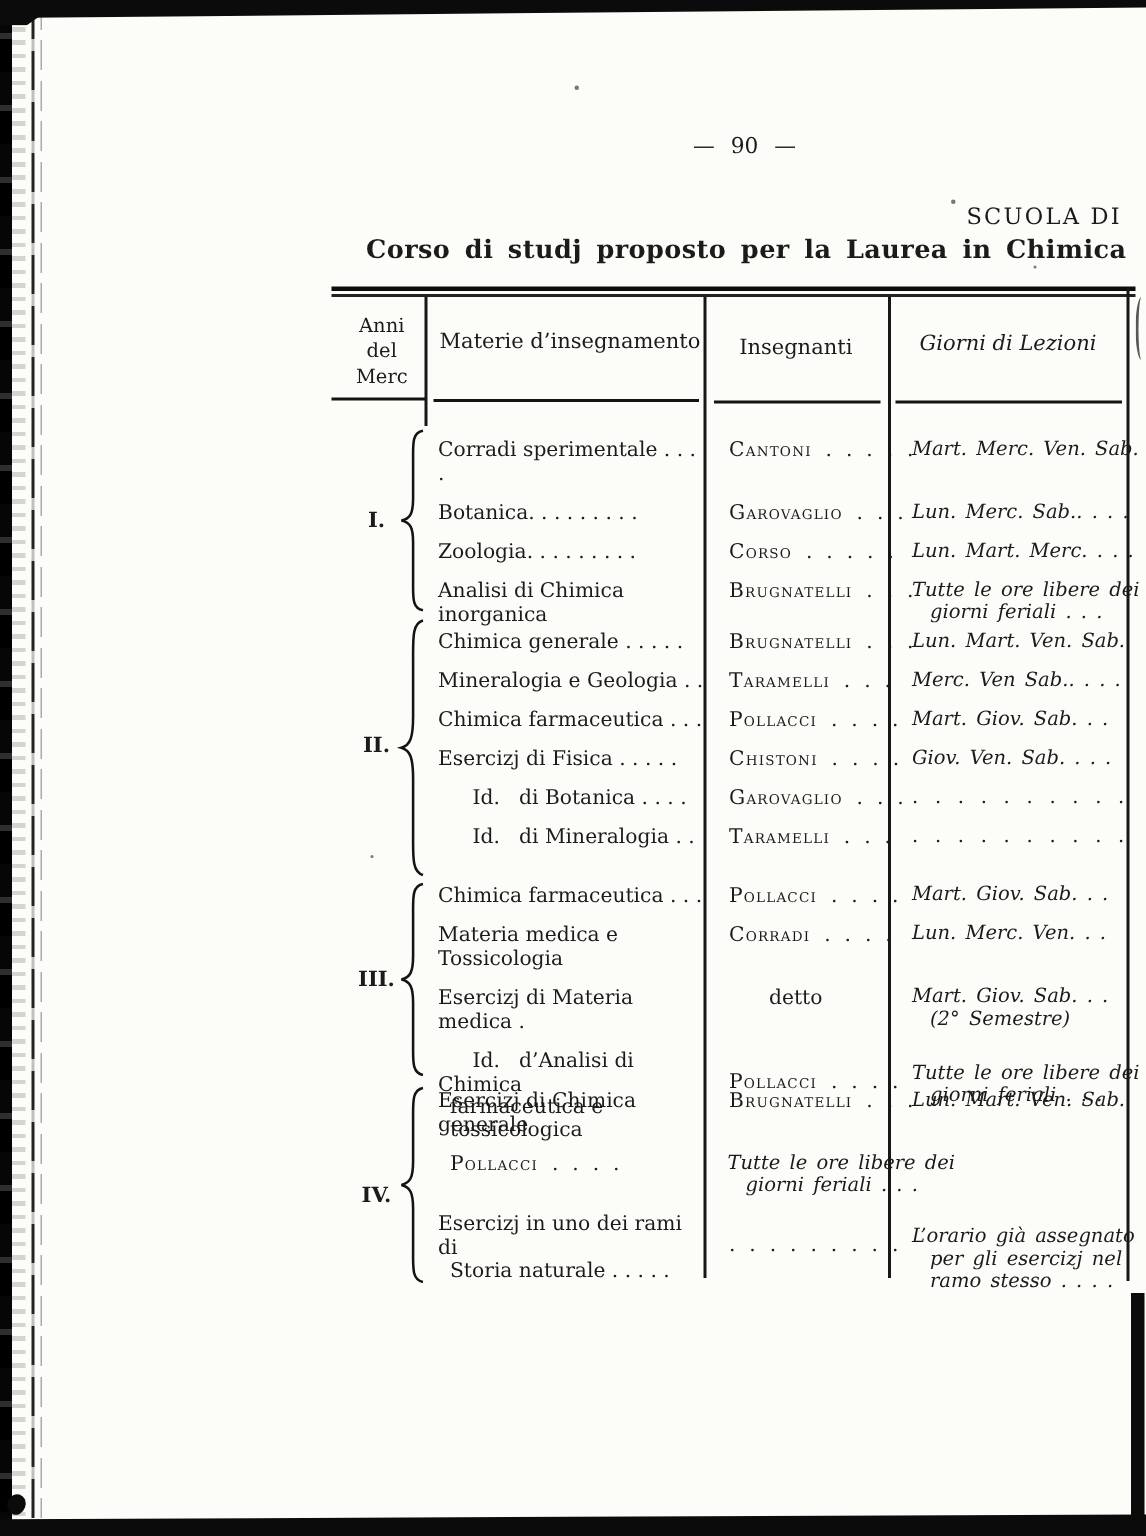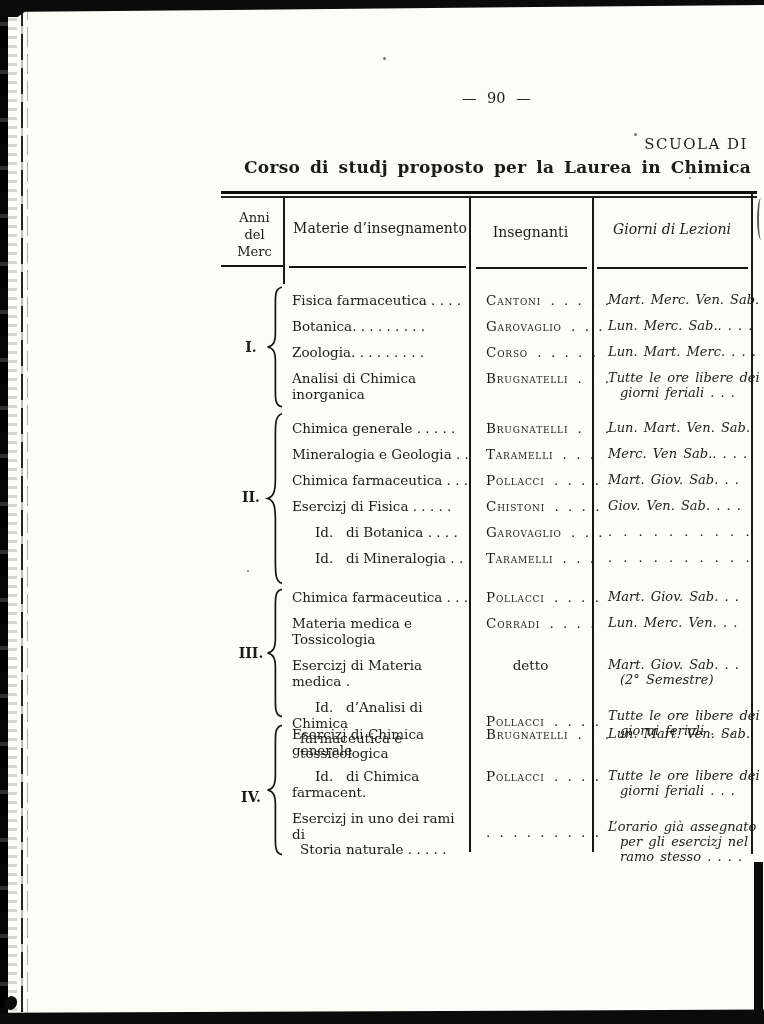--- a/index.html
+++ b/index.html
@@ -151,21 +151,21 @@
 
   <div class="num n1">I.</div>
   <div class="num n2">II.</div>
   <div class="num n3">III.</div>
   <div class="num n4">IV.</div>
 
   <div class="grp g1 group-rows">
       <div class="row">
         <div class="cell spacer"></div>
         <div class="cell materie">
-          <div class="first">Fisica farmaceutica . . . .</div>
+          <div class="first">Corradi sperimentale . . . .</div>
         </div>
         <div class="cell insegnanti"><span class="name">Cantoni</span><span class="dots dotspan"> . . . . .</span></div>
         <div class="cell giorni">
           <div class="first">Mart. Merc. Ven. Sab.</div>
         </div>
       </div>
       <div class="row">
         <div class="cell spacer"></div>
         <div class="cell materie">
           <div class="first">Botanica. . . . . . . . .</div>
@@ -310,23 +310,20 @@
         <div class="cell materie">
           <div class="first">Esercizj di Chimica generale</div>
         </div>
         <div class="cell insegnanti"><span class="name">Brugnatelli</span><span class="dots dotspan"> . . .</span></div>
         <div class="cell giorni">
           <div class="first">Lun. Mart. Ven. Sab.</div>
         </div>
       </div>
       <div class="row">
         <div class="cell spacer"></div>
-        <div class="cell materie">
-          <div class="first"><span class="prefix">Id.</span>di Chimica farmacent.</div>
-        </div>
         <div class="cell insegnanti"><span class="name">Pollacci</span><span class="dots dotspan"> . . . .</span></div>
         <div class="cell giorni">
           <div class="first">Tutte le ore libere dei</div>
           <div class="cont">giorni feriali . . .</div>
         </div>
       </div>
       <div class="row two-line">
         <div class="cell spacer"></div>
         <div class="cell materie">
           <div class="first">Esercizj in uno dei rami di</div>

